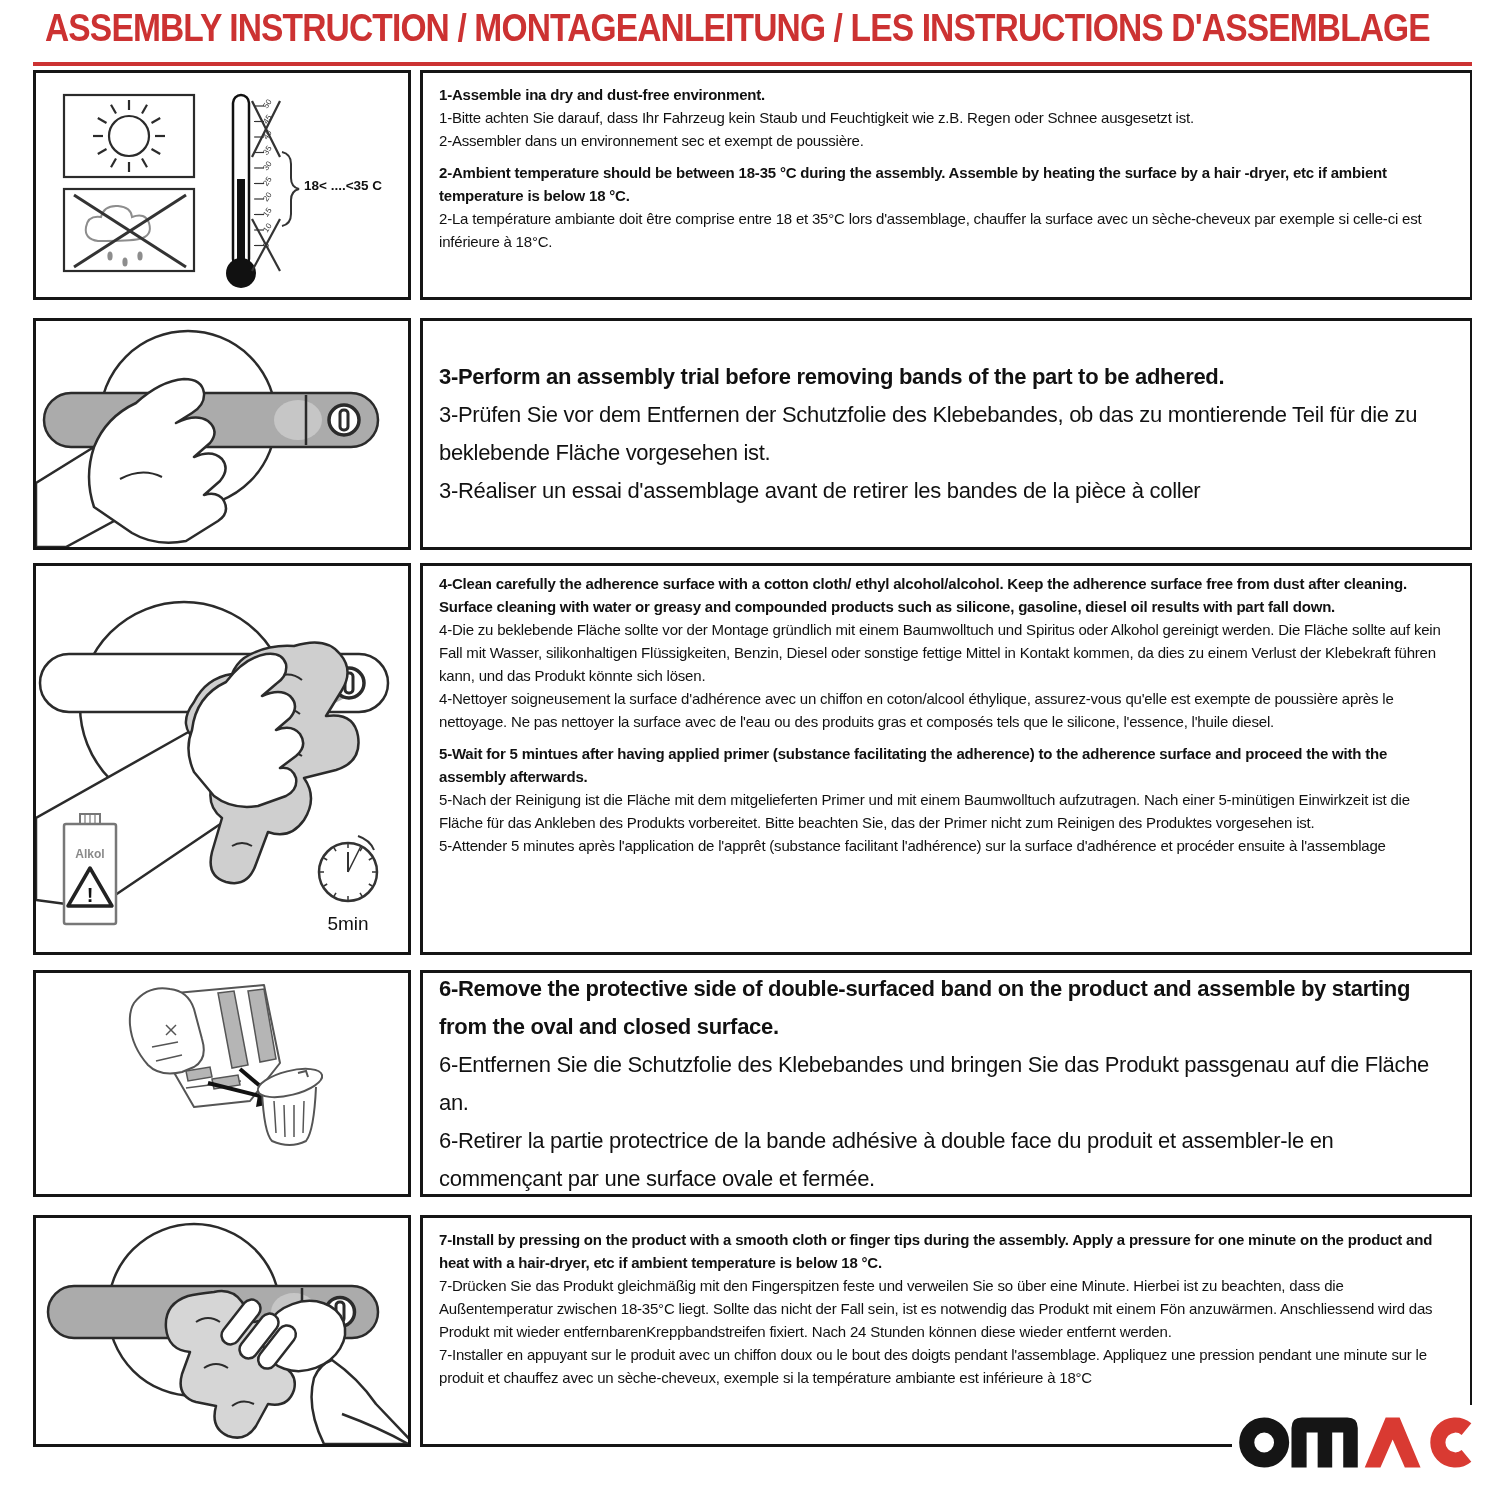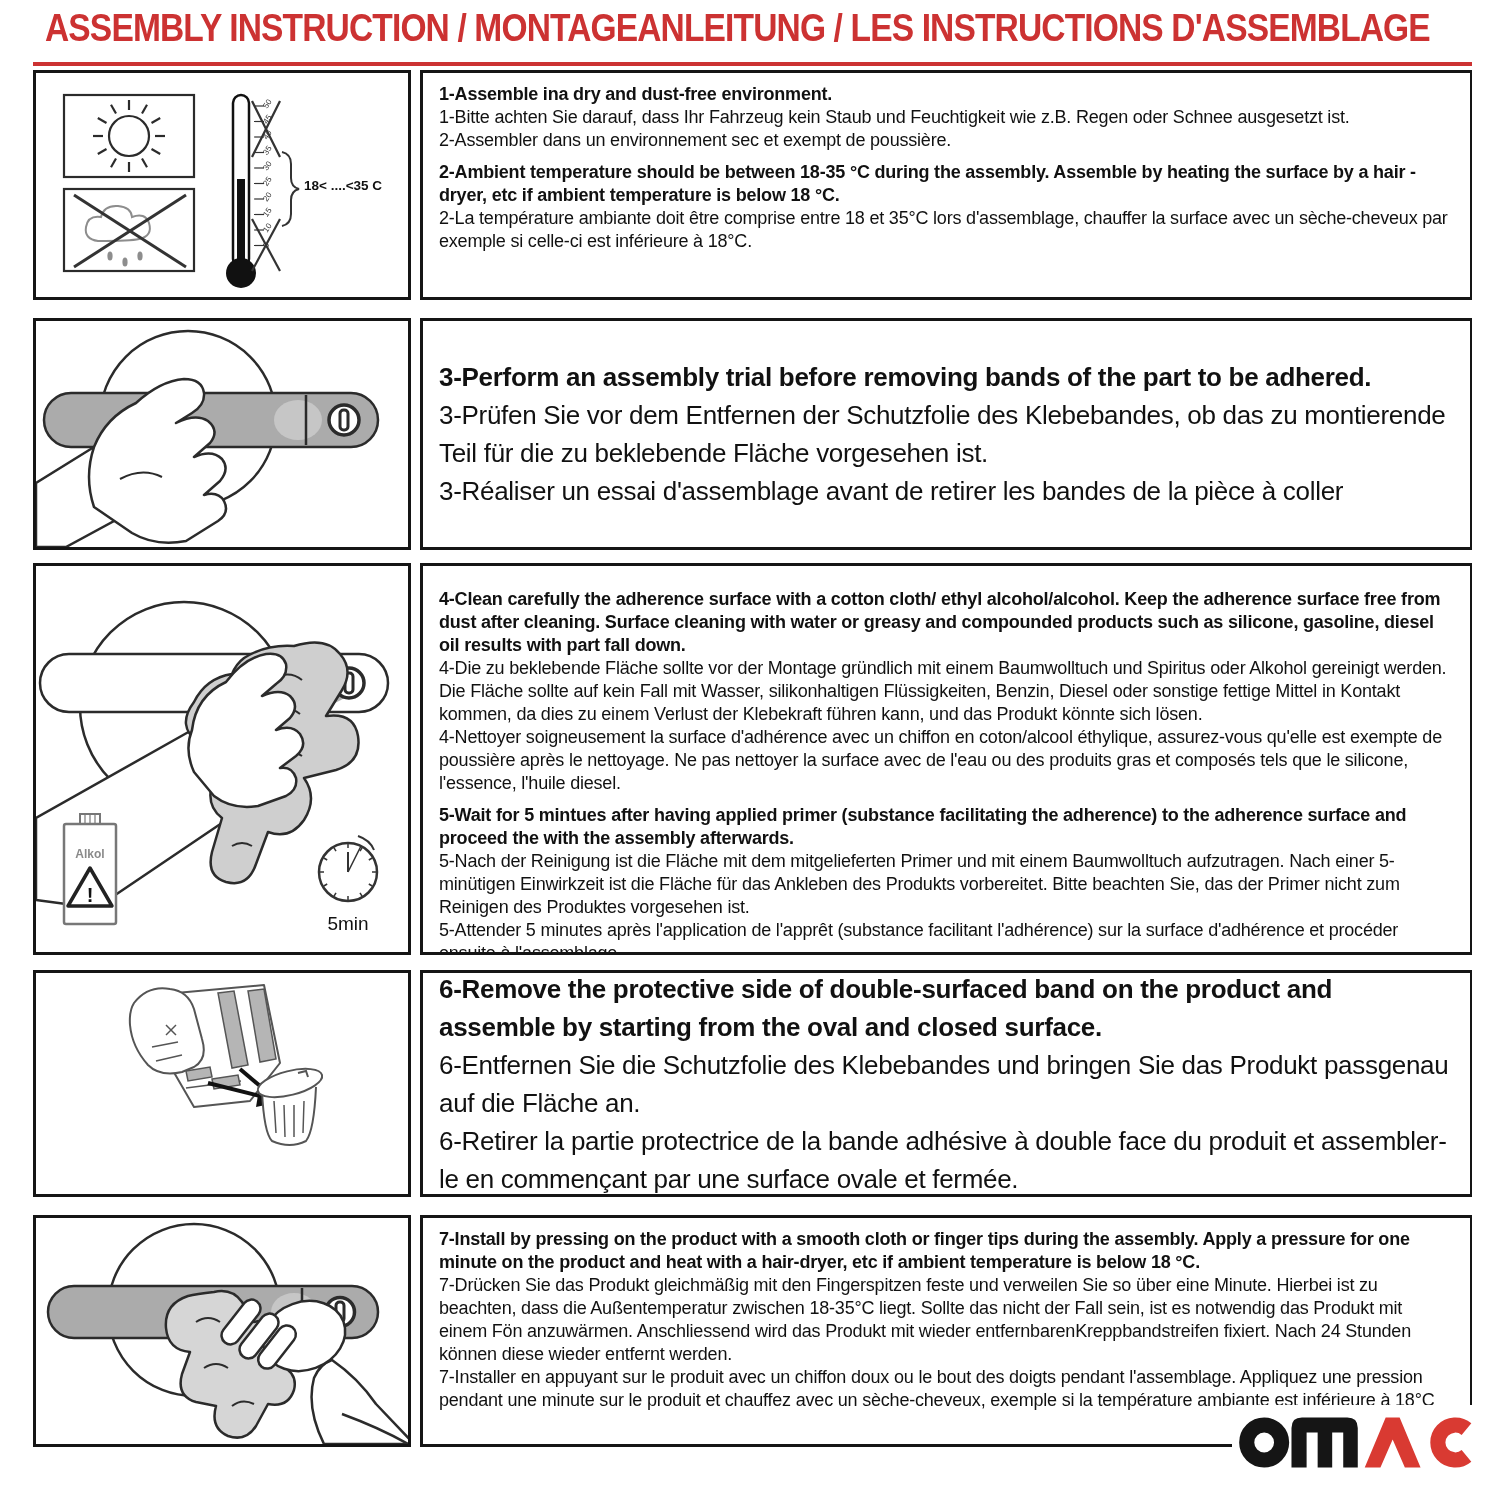--- a/index.html
+++ b/index.html
@@ -15,23 +15,23 @@
   .r3{top:563px;height:392px}
   .r4{top:970px;height:227px}
   .r5{top:1215px;height:232px}
   .img-box{position:absolute;left:33px;top:0;width:378px;height:100%;
            border:3px solid #151515;background:#fff;box-sizing:border-box;}
   .img-box svg{display:block;width:100%;height:100%;}
   .text-box{position:absolute;left:420px;top:0;width:1053px;height:100%;
             border:3px solid #151515;background:#fff;box-sizing:border-box;
             padding:10px 16px;overflow:hidden;}
   .text-box.center{display:flex;flex-direction:column;justify-content:center;}
-  .text-box.tight{padding-top:22px;}
-  .small p{font-size:18px;line-height:23px;margin:0;letter-spacing:-.2px;}
-  .big p{font-size:26px;line-height:38px;margin:0;letter-spacing:-.3px;}
+  .text-box.tight{padding-top:6px;}
+  .small p{font-size:15px;line-height:23px;margin:0;letter-spacing:-.2px;}
+  .big p{font-size:22px;line-height:38px;margin:0;letter-spacing:-.3px;}
   p.b{font-weight:bold;}
   p.gap{margin-top:9px;}
   .logo{position:absolute;left:1232px;top:1405px;width:250px;height:75px;
         background:#fff;padding:0 6px;}
   .logo svg{display:block;width:100%;height:100%;}
 </style>
 </head>
 <body>
 
 <div class="page">

